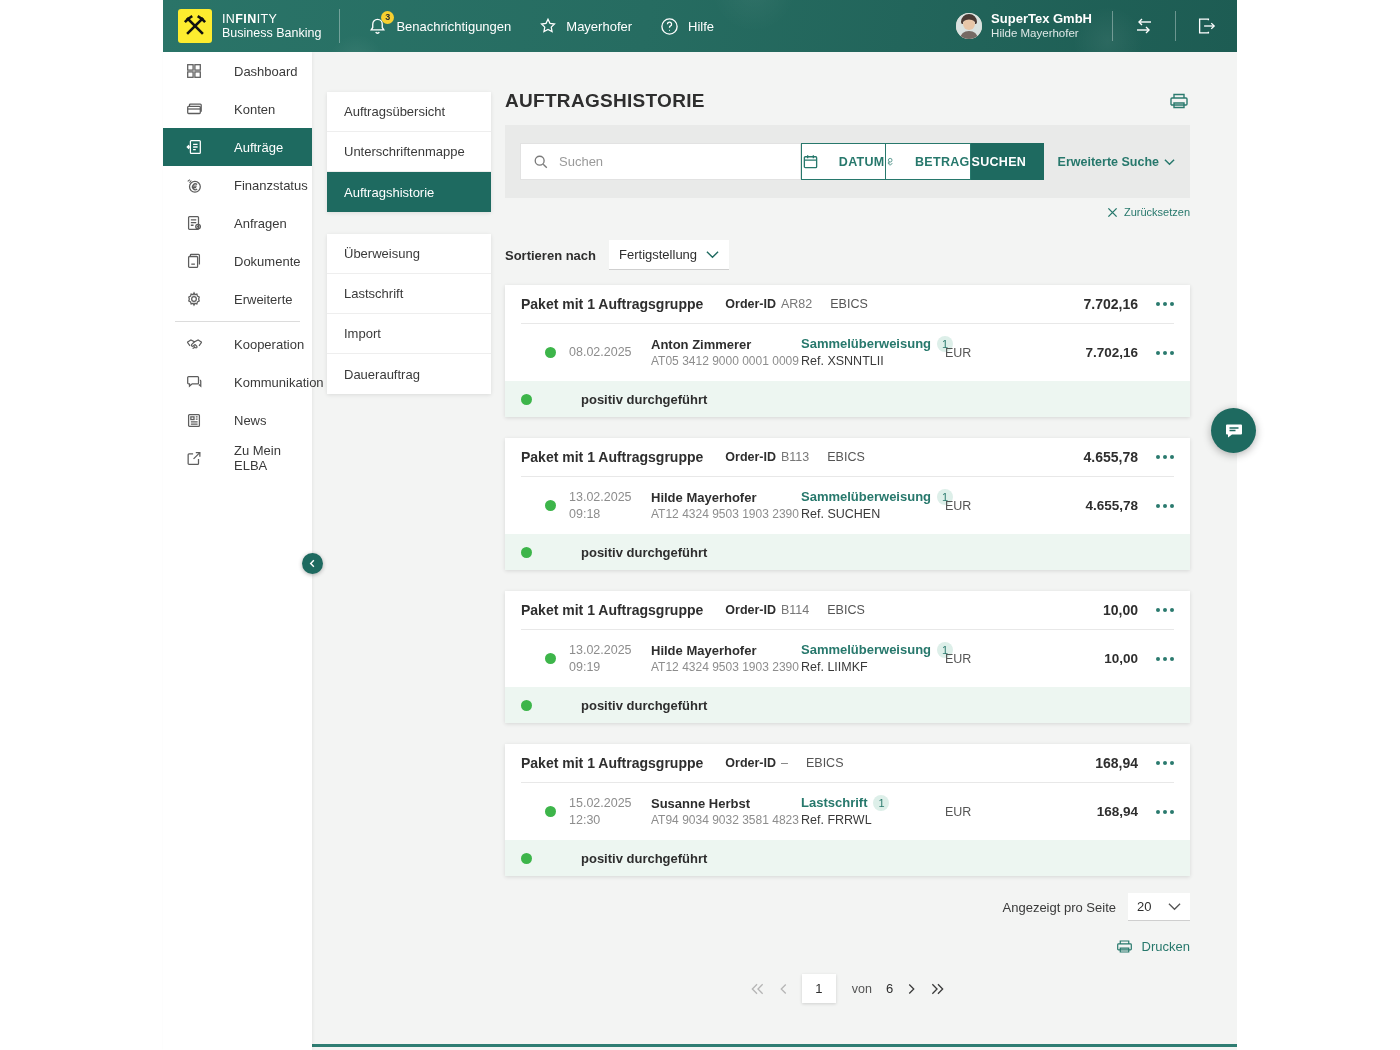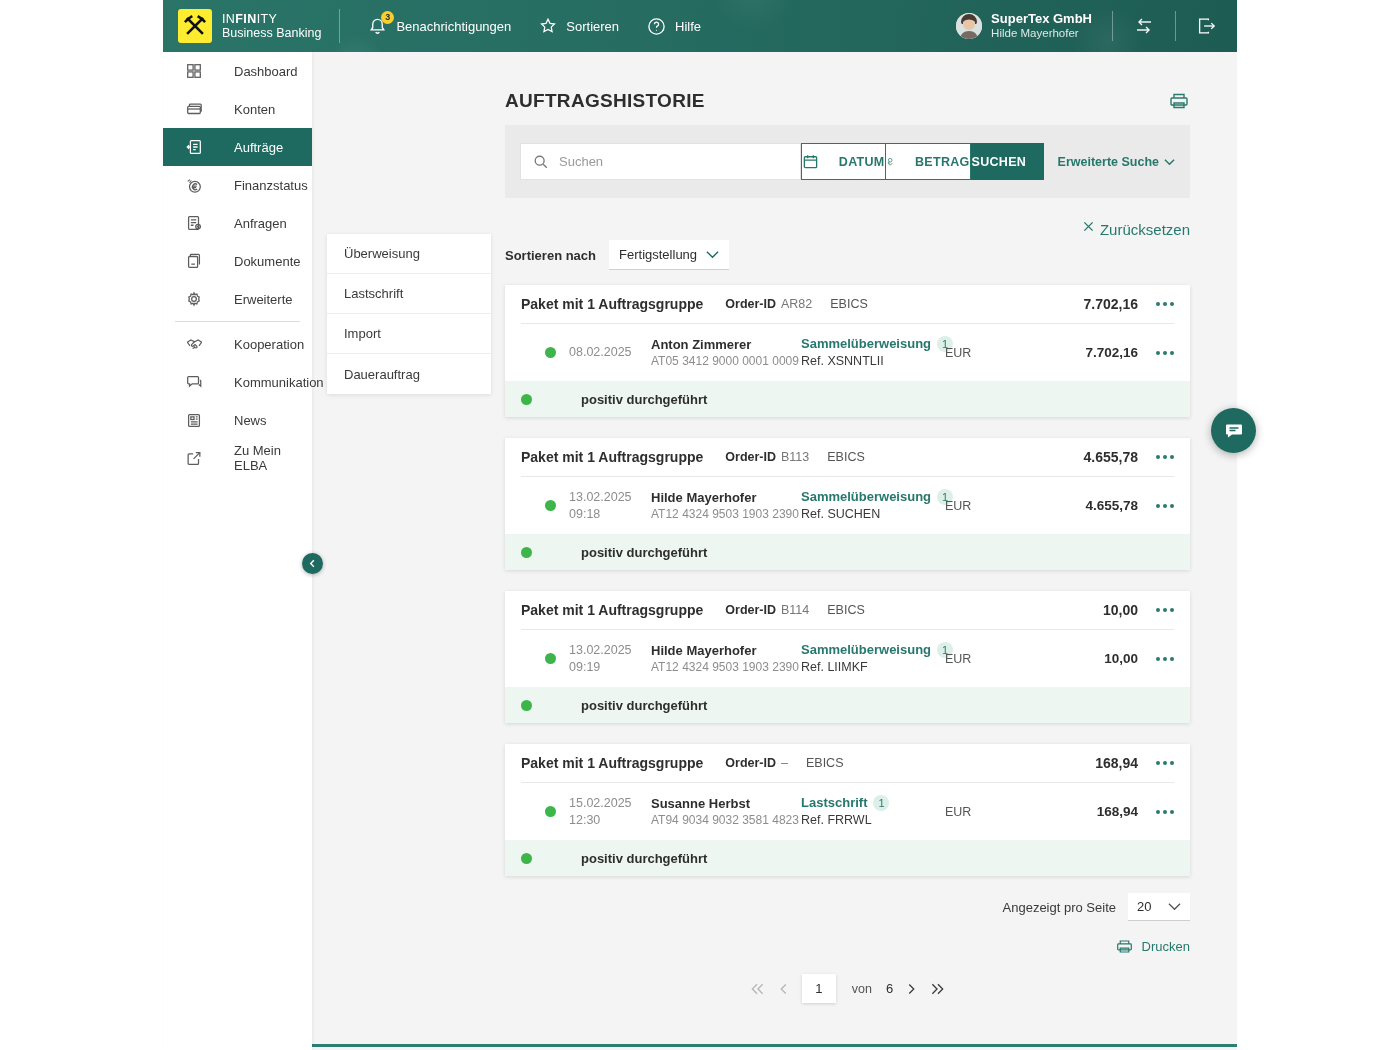--- a/index.html
+++ b/index.html
@@ -57,21 +57,21 @@
   .searchbar { position:absolute; top:125px; left:0; width:100%; height:73px; background:#e9eae9; display:flex; align-items:center; padding:0 15px; }
   .search-input { height:37px; flex:1 1 auto; background:#fff; border:1px solid #e2e2e2; display:flex; align-items:center; padding:0 12px; gap:10px; }
   .search-input input { border:none; outline:none; font-size:13px; flex:1; color:#2e2e2e; font-family:"Liberation Sans",sans-serif; background:transparent; }
   .search-input input::placeholder { color:#9a9a9a; }
   .sb-btn { height:37px; display:flex; align-items:center; justify-content:space-between; gap:20px; font-size:12.5px; font-weight:bold; letter-spacing:.3px; cursor:pointer; }
   .sb-btn.outline { background:#fff; border:1px solid #27786c; color:#27786c; width:85px; margin-left:0; border-left:none; }
   .sb-btn.outline.first { border-left:1px solid #27786c; }
   .sb-btn.solid { background:#1e6a60; color:#fff; width:73px; border:1px solid #1e6a60; }
   .adv-link { margin-left:14px; font-size:12.5px; font-weight:bold; color:#27786c; display:flex; align-items:center; gap:5px; cursor:pointer; white-space:nowrap; }
 
-  .reset-row { position:absolute; top:206px; right:0; display:flex; align-items:flex-start; gap:6px; font-size:15px; color:#27786c; cursor:pointer;margin-top:15px; }
+  .reset-row { position:absolute; top:206px; right:0; display:flex; align-items:flex-end; gap:6px; font-size:11px; color:#27786c; cursor:pointer; }
 
   .sort-row { position:absolute; top:240px; left:0; display:flex; align-items:center; gap:13px; }
   .sort-label { font-size:13px; font-weight:bold; }
   .sort-select { width:120px; height:30px; background:#fff; border-bottom:1px solid #cfcfcf; display:flex; align-items:center; justify-content:space-between; padding:0 10px; font-size:13px; cursor:pointer; }
 
   
   .cards-stack { position:absolute; top:285px; left:0; width:100%; }
   .card { background:#fff; box-shadow:0 1px 4px rgba(0,0,0,.12); margin-bottom:21px; }
   .card-head { height:38px; display:flex; align-items:center; padding:0 16px; }
   .ch-title { font-size:14px; font-weight:bold; }
@@ -149,21 +149,21 @@
         </svg>
         <span class="nbadge">3</span>
       </span>
       <span>Benachrichtigungen</span>
     </div>
 
     <div class="tb-item">
       <svg width="18" height="18" viewBox="0 0 20 20" fill="none" stroke="#fff" stroke-width="1.4">
         <path d="M10 2.5 l2.2 4.6 5 .7 -3.6 3.5 .9 5 -4.5-2.4 -4.5 2.4 .9-5 -3.6-3.5 5-.7z"></path>
       </svg>
-      <span>Sortieren</span>
+      <span>Mayerhofer</span>
     </div>
 
     <div class="tb-item">
       <svg width="19" height="19" viewBox="0 0 20 20" fill="none" stroke="#fff" stroke-width="1.4">
         <circle cx="10" cy="10" r="8"></circle>
         <path d="M7.8 7.6 a2.2 2.2 0 1 1 3 2.1 c-.8.4-.8 1-.8 1.6"></path>
         <circle cx="10" cy="14" r="0.6" fill="#fff" stroke="none"></circle>
       </svg>
       <span>Hilfe</span>
     </div>
@@ -318,20 +318,31 @@
       <span>Zu Mein ELBA</span>
     </div>
   </nav>
 
   <div class="collapse-btn">
     <svg width="9" height="9" viewBox="0 0 10 10" fill="none" stroke="#fff" stroke-width="1.6">
       <path d="M6.5 1.5 L3 5 L6.5 8.5"></path>
     </svg>
   </div>
 
+  <div class="subnav-group" style="top:92px;">
+    <div class="subnav-item">
+        <span>Auftragsübersicht</span>
+      </div>
+    <div class="subnav-item">
+        <span>Unterschriftenmappe</span>
+      </div>
+    <div class="subnav-item active">
+        <span>Auftragshistorie</span>
+      </div>
+  </div>
   <div class="subnav-group" style="top:234px;">
     <div class="subnav-item">
         <span>Überweisung</span>
       </div>
     <div class="subnav-item">
         <span>Lastschrift</span>
       </div>
     <div class="subnav-item">
         <span>Import</span>
       </div>

